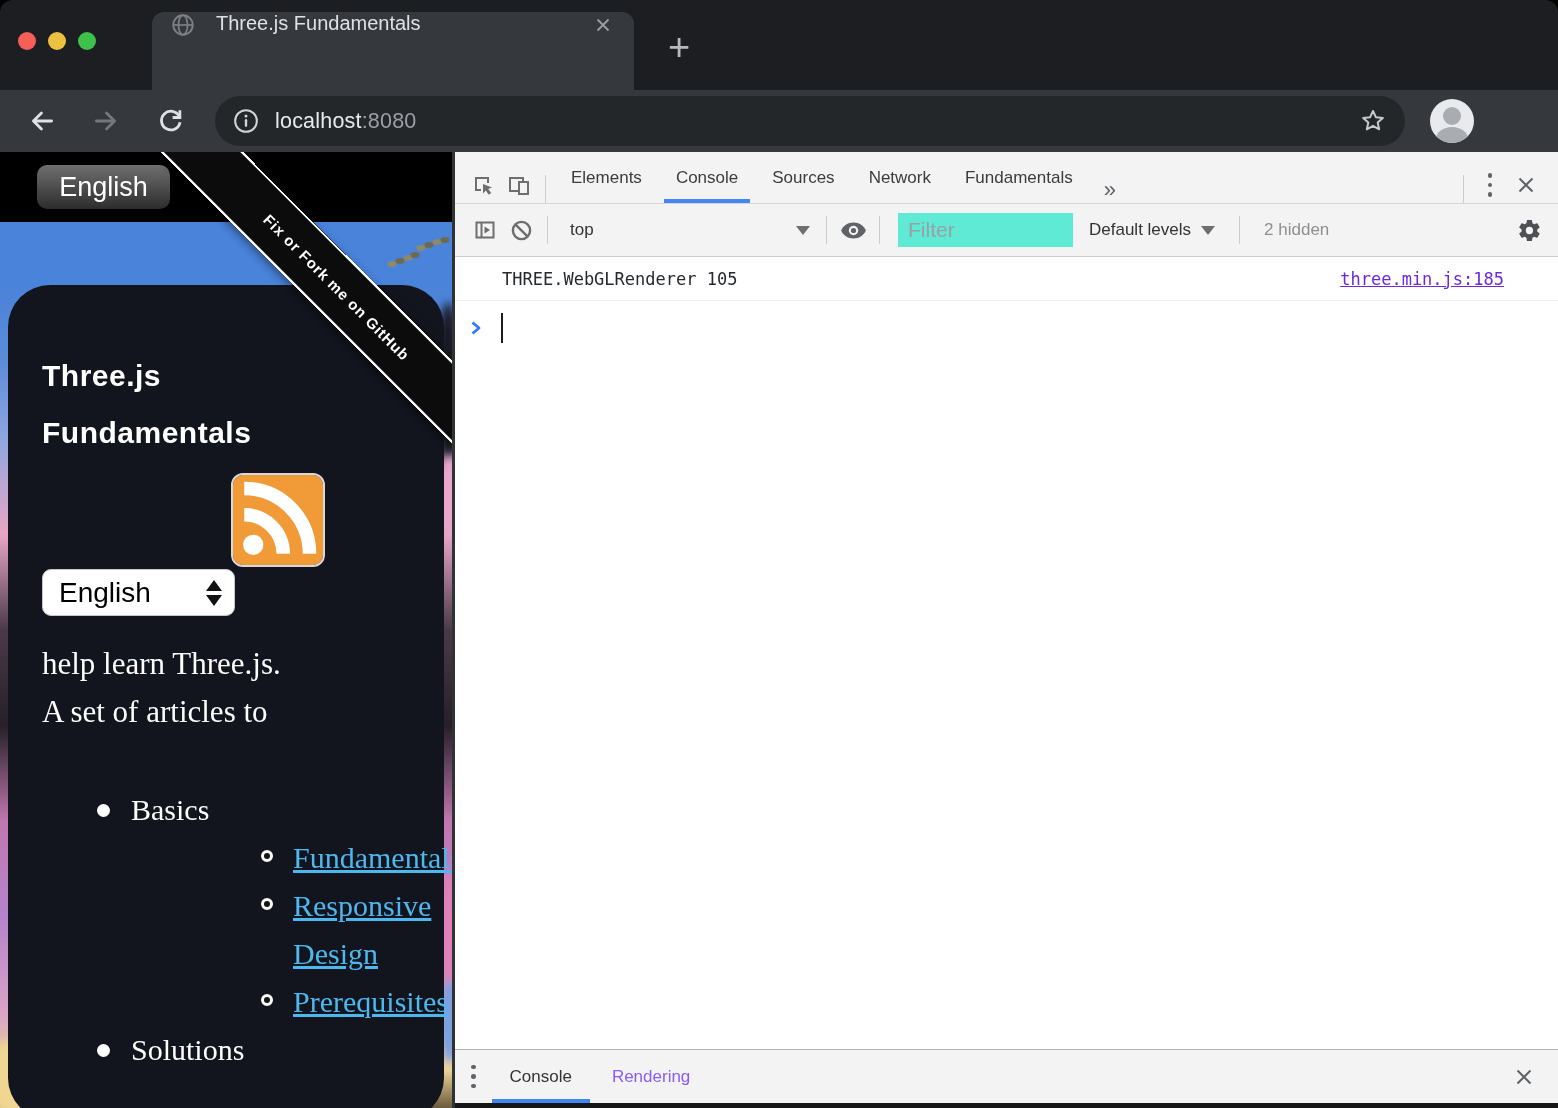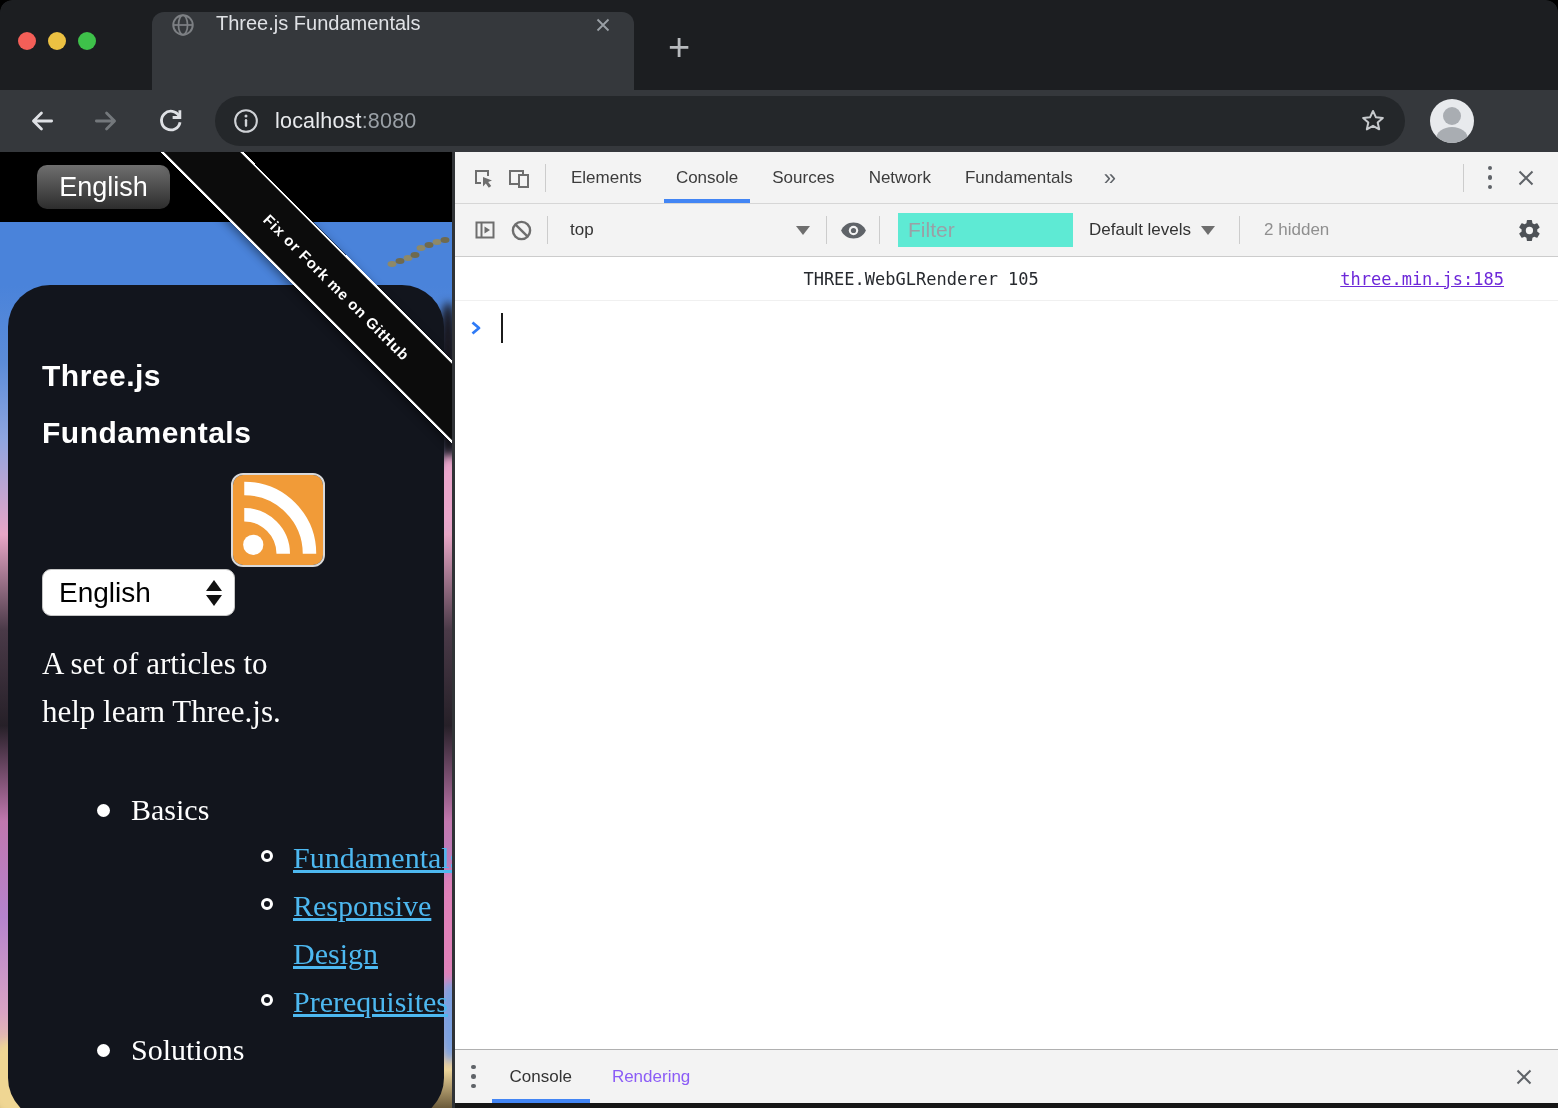--- a/index.html
+++ b/index.html
@@ -78,21 +78,21 @@
 
   .ribbon { position:absolute; left:67px; top:106px; width:540px; height:58px; background:#0c0c0c;
     transform:rotate(45deg); display:flex; align-items:center; justify-content:center;
     box-shadow: inset 0 10px 0 -8px #fff, inset 0 -10px 0 -8px #fff, 0 3px 10px rgba(0,0,0,.45);
     color:#fff; font-size:15px; font-weight:bold; letter-spacing:.8px; z-index:5; }
   .chain { position:absolute; right:2px; top:84px; z-index:1; }
 
   
   .devtools { position:absolute; left:452px; right:0; top:0; bottom:0; background:#fff;
     border-left:3px solid #303336; display:flex; flex-direction:column; }
-  .dt-tabbar { height:52px; background:#f3f3f3; border-bottom:1px solid #d6d6d6; display:flex; align-items:center; padding:0 14px 0 10px; flex:0 0 auto; }
+  .dt-tabbar { height:52px; background:#f3f3f3; border-bottom:1px solid #d6d6d6; display:flex; align-items:flex-end; padding:0 14px 0 10px; flex:0 0 auto; }
   .dt-iconbtn { width:36px; height:36px; display:flex; align-items:center; justify-content:center; flex:0 0 auto; }
   .vsep { width:1px; height:28px; background:#ccc; margin:0 8px; flex:0 0 auto; }
   .dt-tab { height:100%; display:flex; align-items:center; padding:0 17px; font-size:17px; color:#3c3c3c; position:relative; white-space:nowrap; }
   .dt-tab.active::after { content:""; position:absolute; left:5px; right:5px; bottom:0; height:4px; background:#4285f4; }
   .dt-more { font-size:22px; color:#5f6368; padding:0 14px; }
   .dt-kebab i { background:#5f6368; }
   .flex-spacer { flex:1; }
 
   .dt-toolbar { height:53px; background:#f3f3f3; border-bottom:1px solid #ccc; display:flex; align-items:center; padding:0 12px; flex:0 0 auto; }
   .context-select { width:262px; display:flex; align-items:center; padding:0 8px 0 14px; font-size:17px; color:#333; }
@@ -101,21 +101,21 @@
   .filter-input { width:175px; height:34px; border:none; background:#5eead4; font-size:21px; padding:0 10px;
     font-family:"Liberation Sans",sans-serif; color:#333; outline:none; margin-left:10px; }
   .filter-input::placeholder { color:#9aa0a6; }
   .levels { display:flex; align-items:center; gap:10px; font-size:17px; color:#333; padding:0 16px; }
   .hidden-count { font-size:17px; color:#8f8f8f; padding:0 12px 0 16px; }
   .gear-btn { margin-left:auto; width:34px; height:34px; display:flex; align-items:center; justify-content:center; }
 
   .dt-messages { flex:1; background:#fff; overflow:hidden; }
   .msg-row { display:flex; align-items:center; height:44px; border-bottom:1px solid #f0f0f0;
     padding:0 54px 0 47px; font-family:"DejaVu Sans Mono", monospace; font-size:17px; color:#26292e; }
-  .msg-text { flex:1;text-align:center; }
+  .msg-text { flex:1; }
   .msg-link { color:#6d28d9; text-decoration:underline; font-family:"DejaVu Sans Mono", monospace; }
   .prompt-row { display:flex; align-items:center; padding:8px 0 0 15px; height:46px; }
   .caret { width:2px; height:30px; background:#1b1b1b; margin-left:19px; }
 
   .dt-drawer { height:54px; background:#f3f3f3; border-top:1px solid #b0b0b0; display:flex; align-items:center; padding:0 16px; flex:0 0 auto; }
   .drawer-tab { height:100%; display:flex; align-items:center; padding:0 20px; font-size:17px; color:#8b5cf6; position:relative; }
   .drawer-tab.active { color:#333; }
   .drawer-tab.active::after { content:""; position:absolute; left:2px; right:2px; bottom:0; height:4px; background:#4285f4; }
   .drawer-kebab { margin-right:14px; }
   .bottom-strip { height:5px; background:#161616; flex:0 0 auto; }
@@ -232,22 +232,22 @@
 
       <div class="lang-select">
         <span class="sel-label">English</span>
         <span class="spin-arrows">
             <span class="up"></span>
             <span class="down"></span>
           </span>
       </div>
 
       <div class="intro">
+        <div>help learn Three.js.</div>
         <div>A set of articles to</div>
-        <div>help learn Three.js.</div>
       </div>
 
       <ul class="nav-list">
         <li>
           <span class="disc"></span>
           <span>Basics</span>
           <ul class="sub-list">
             <li><span class="circle"></span><a>Fundamentals</a></li>
             <li><span class="circle"></span><a>Responsive Design</a></li>
             <li><span class="circle"></span><a>Prerequisites</a></li>

